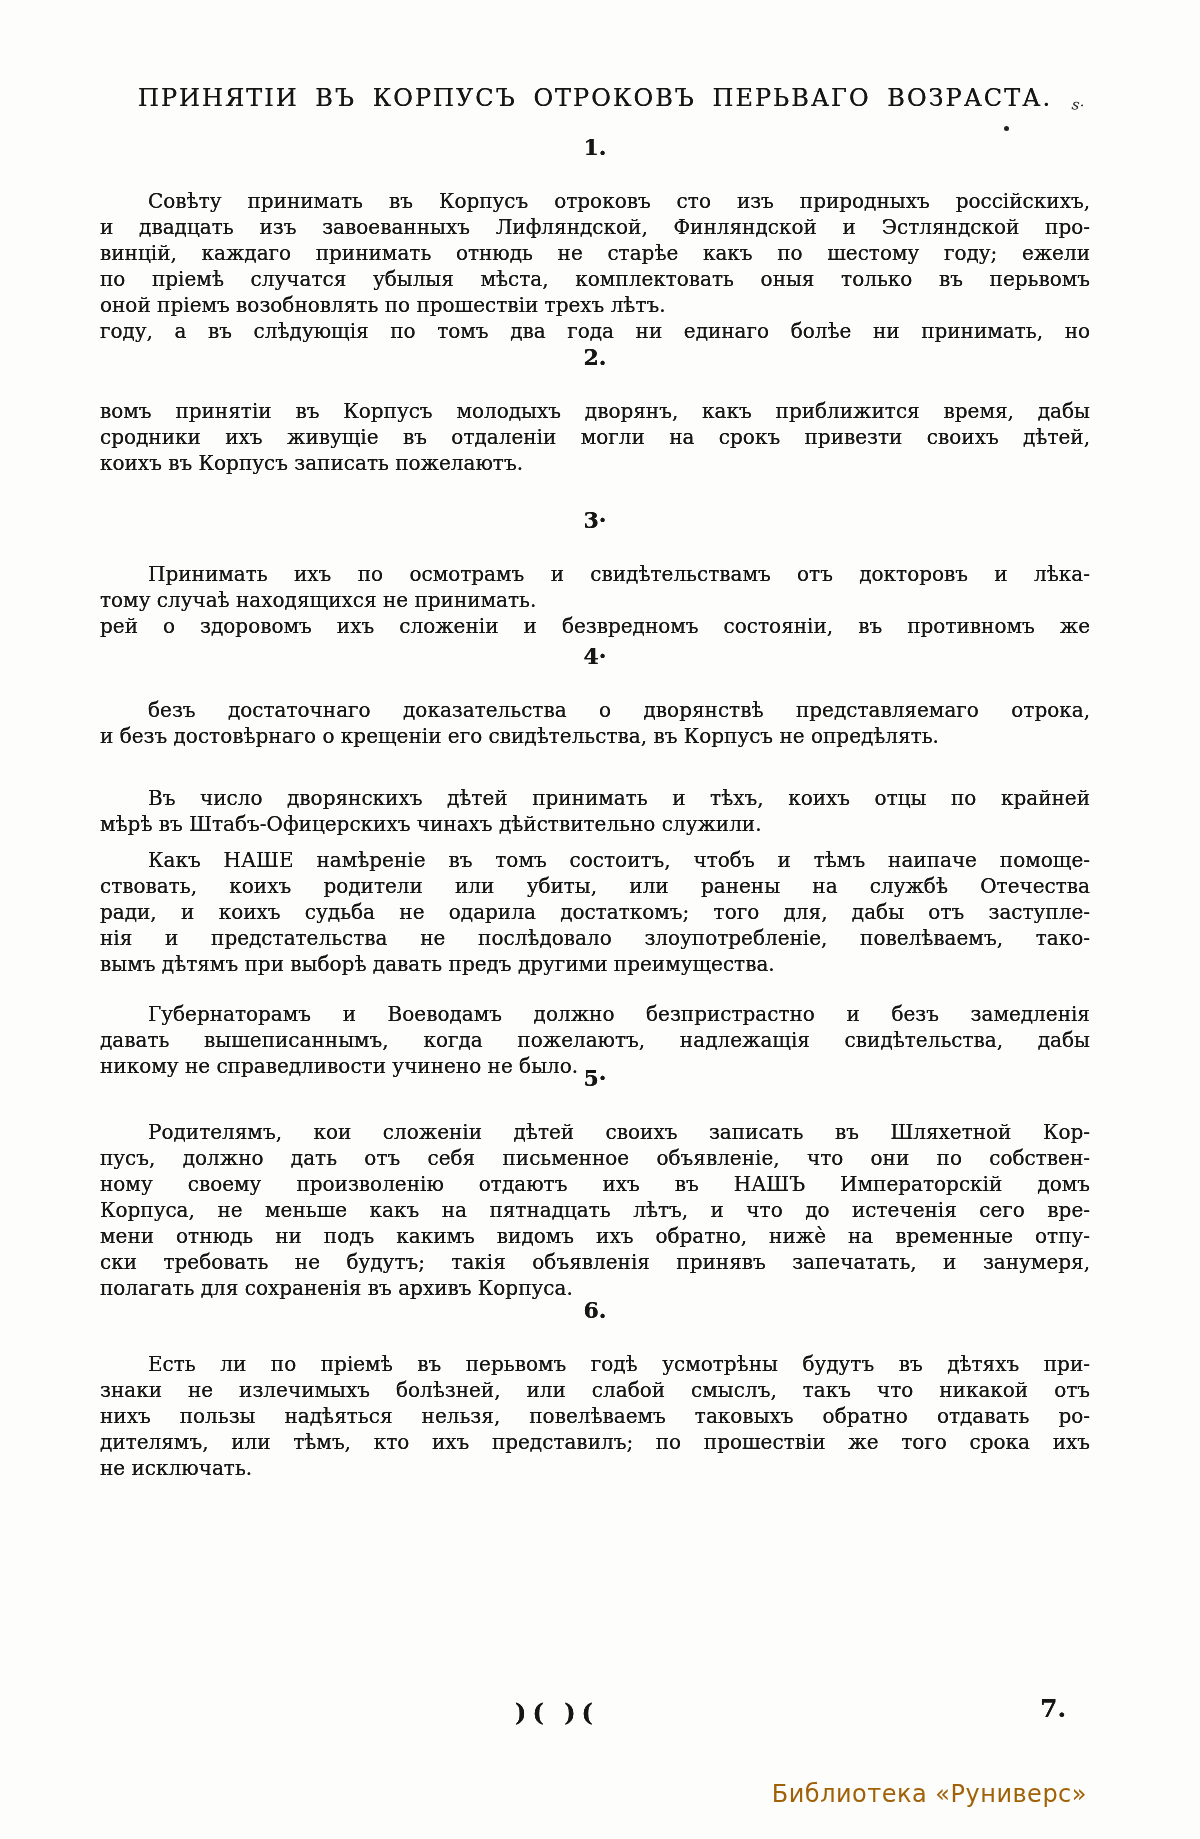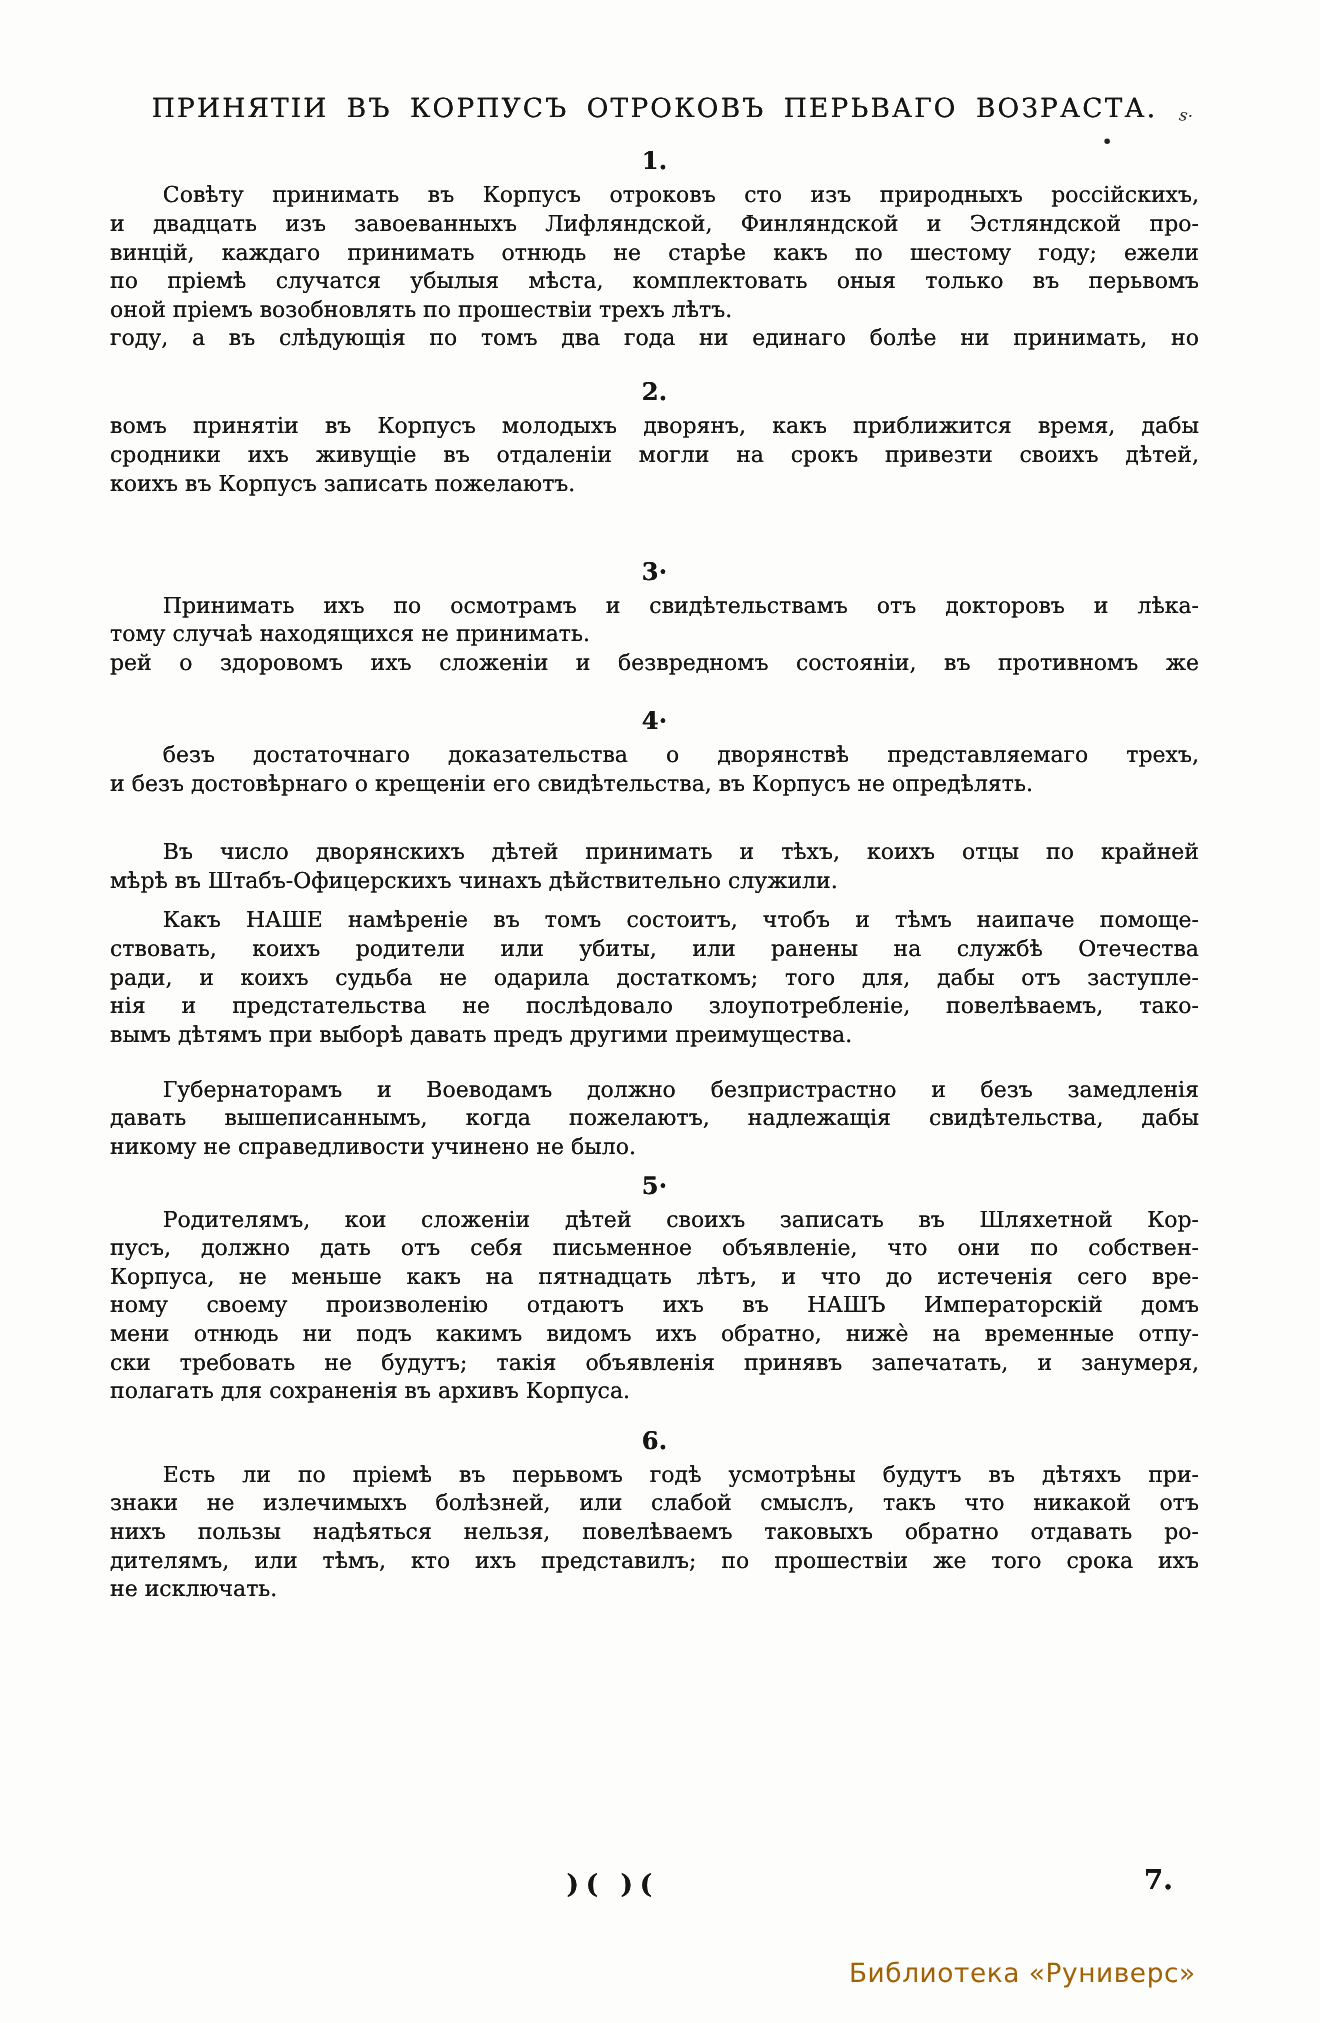--- a/index.html
+++ b/index.html
@@ -42,21 +42,21 @@
   .sec-2 { top: 344px; }
   .sec-3 { top: 507px; }
   .sec-4 { top: 643px; }
   .sec-5 { top: 1065px; }
   .sec-6 { top: 1297px; }
   .sec-num {
     height: 26px; text-align: center;
     font-size: 22px; font-weight: bold;
     text-shadow: 0 0 0.5px #161616;
   }
-  .para { margin-top: 4px; }
+  .para { margin-top: 28px; }
   .para + .para { margin-top: 24px; }
   .sec-4 .para:nth-of-type(3) { margin-top: 36px; }
   .sec-4 .para:nth-of-type(4) { margin-top: 10px; }
   .sec-6 .para:first-of-type { margin-top: 22px; }
   .line {
     font-size: 20px; line-height: 26px; height: 26px;
     text-align: justify; text-align-last: justify;
     text-justify: inter-word;
     white-space: normal;
     text-shadow: 0 0 0.4px #1a1a1a;
@@ -116,21 +116,21 @@
         <div class="sec-num">3·</div>
         <div class="para">
           <div class="line first">Принимать ихъ по осмотрамъ и свидѣтельствамъ отъ докторовъ и лѣка-</div>
           <div class="line last">тому случаѣ находящихся не принимать.</div>
           <div class="line">рей о здоровомъ ихъ сложеніи и безвредномъ состояніи, въ противномъ же</div>
         </div>
       </section>
       <section class="section sec-4">
         <div class="sec-num">4·</div>
         <div class="para">
-          <div class="line first">безъ достаточнаго доказательства о дворянствѣ представляемаго трехъ,</div>
+          <div class="line first">безъ достаточнаго доказательства о дворянствѣ представляемаго отрока,</div>
           <div class="line last">и безъ достовѣрнаго о крещеніи его свидѣтельства, въ Корпусъ не опредѣлять.</div>
         </div>
         <div class="para">
           <div class="line first">Въ число дворянскихъ дѣтей принимать и тѣхъ, коихъ отцы по крайней</div>
           <div class="line last">мѣрѣ въ Штабъ-Офицерскихъ чинахъ дѣйствительно служили.</div>
         </div>
         <div class="para">
           <div class="line first">Какъ НАШЕ намѣреніе въ томъ состоитъ, чтобъ и тѣмъ наипаче помоще-</div>
           <div class="line">ствовать, коихъ родители или убиты, или ранены на службѣ Отечества</div>
           <div class="line">ради, и коихъ судьба не одарила достаткомъ; того для, дабы отъ заступле-</div>
@@ -141,22 +141,22 @@
           <div class="line first">Губернаторамъ и Воеводамъ должно безпристрастно и безъ замедленія</div>
           <div class="line">давать вышеписаннымъ, когда пожелаютъ, надлежащія свидѣтельства, дабы</div>
           <div class="line last">никому не справедливости учинено не было.</div>
         </div>
       </section>
       <section class="section sec-5">
         <div class="sec-num">5·</div>
         <div class="para">
           <div class="line first">Родителямъ, кои сложеніи дѣтей своихъ записать въ Шляхетной Кор-</div>
           <div class="line">пусъ, должно дать отъ себя письменное объявленіе, что они по собствен-</div>
+          <div class="line">ному своему произволенію отдаютъ ихъ въ НАШЪ Императорскій домъ</div>
           <div class="line">Корпуса, не меньше какъ на пятнадцать лѣтъ, и что до истеченія сего вре-</div>
-          <div class="line">ному своему произволенію отдаютъ ихъ въ НАШЪ Императорскій домъ</div>
           <div class="line">мени отнюдь ни подъ какимъ видомъ ихъ обратно, нижѐ на временные отпу-</div>
           <div class="line">ски требовать не будутъ; такія объявленія принявъ запечатать, и занумеря,</div>
           <div class="line last">полагать для сохраненія въ архивъ Корпуса.</div>
         </div>
       </section>
       <section class="section sec-6">
         <div class="sec-num">6.</div>
         <div class="para">
           <div class="line first">Есть ли по пріемѣ въ перьвомъ годѣ усмотрѣны будутъ въ дѣтяхъ при-</div>
           <div class="line">знаки не излечимыхъ болѣзней, или слабой смыслъ, такъ что никакой отъ</div>

